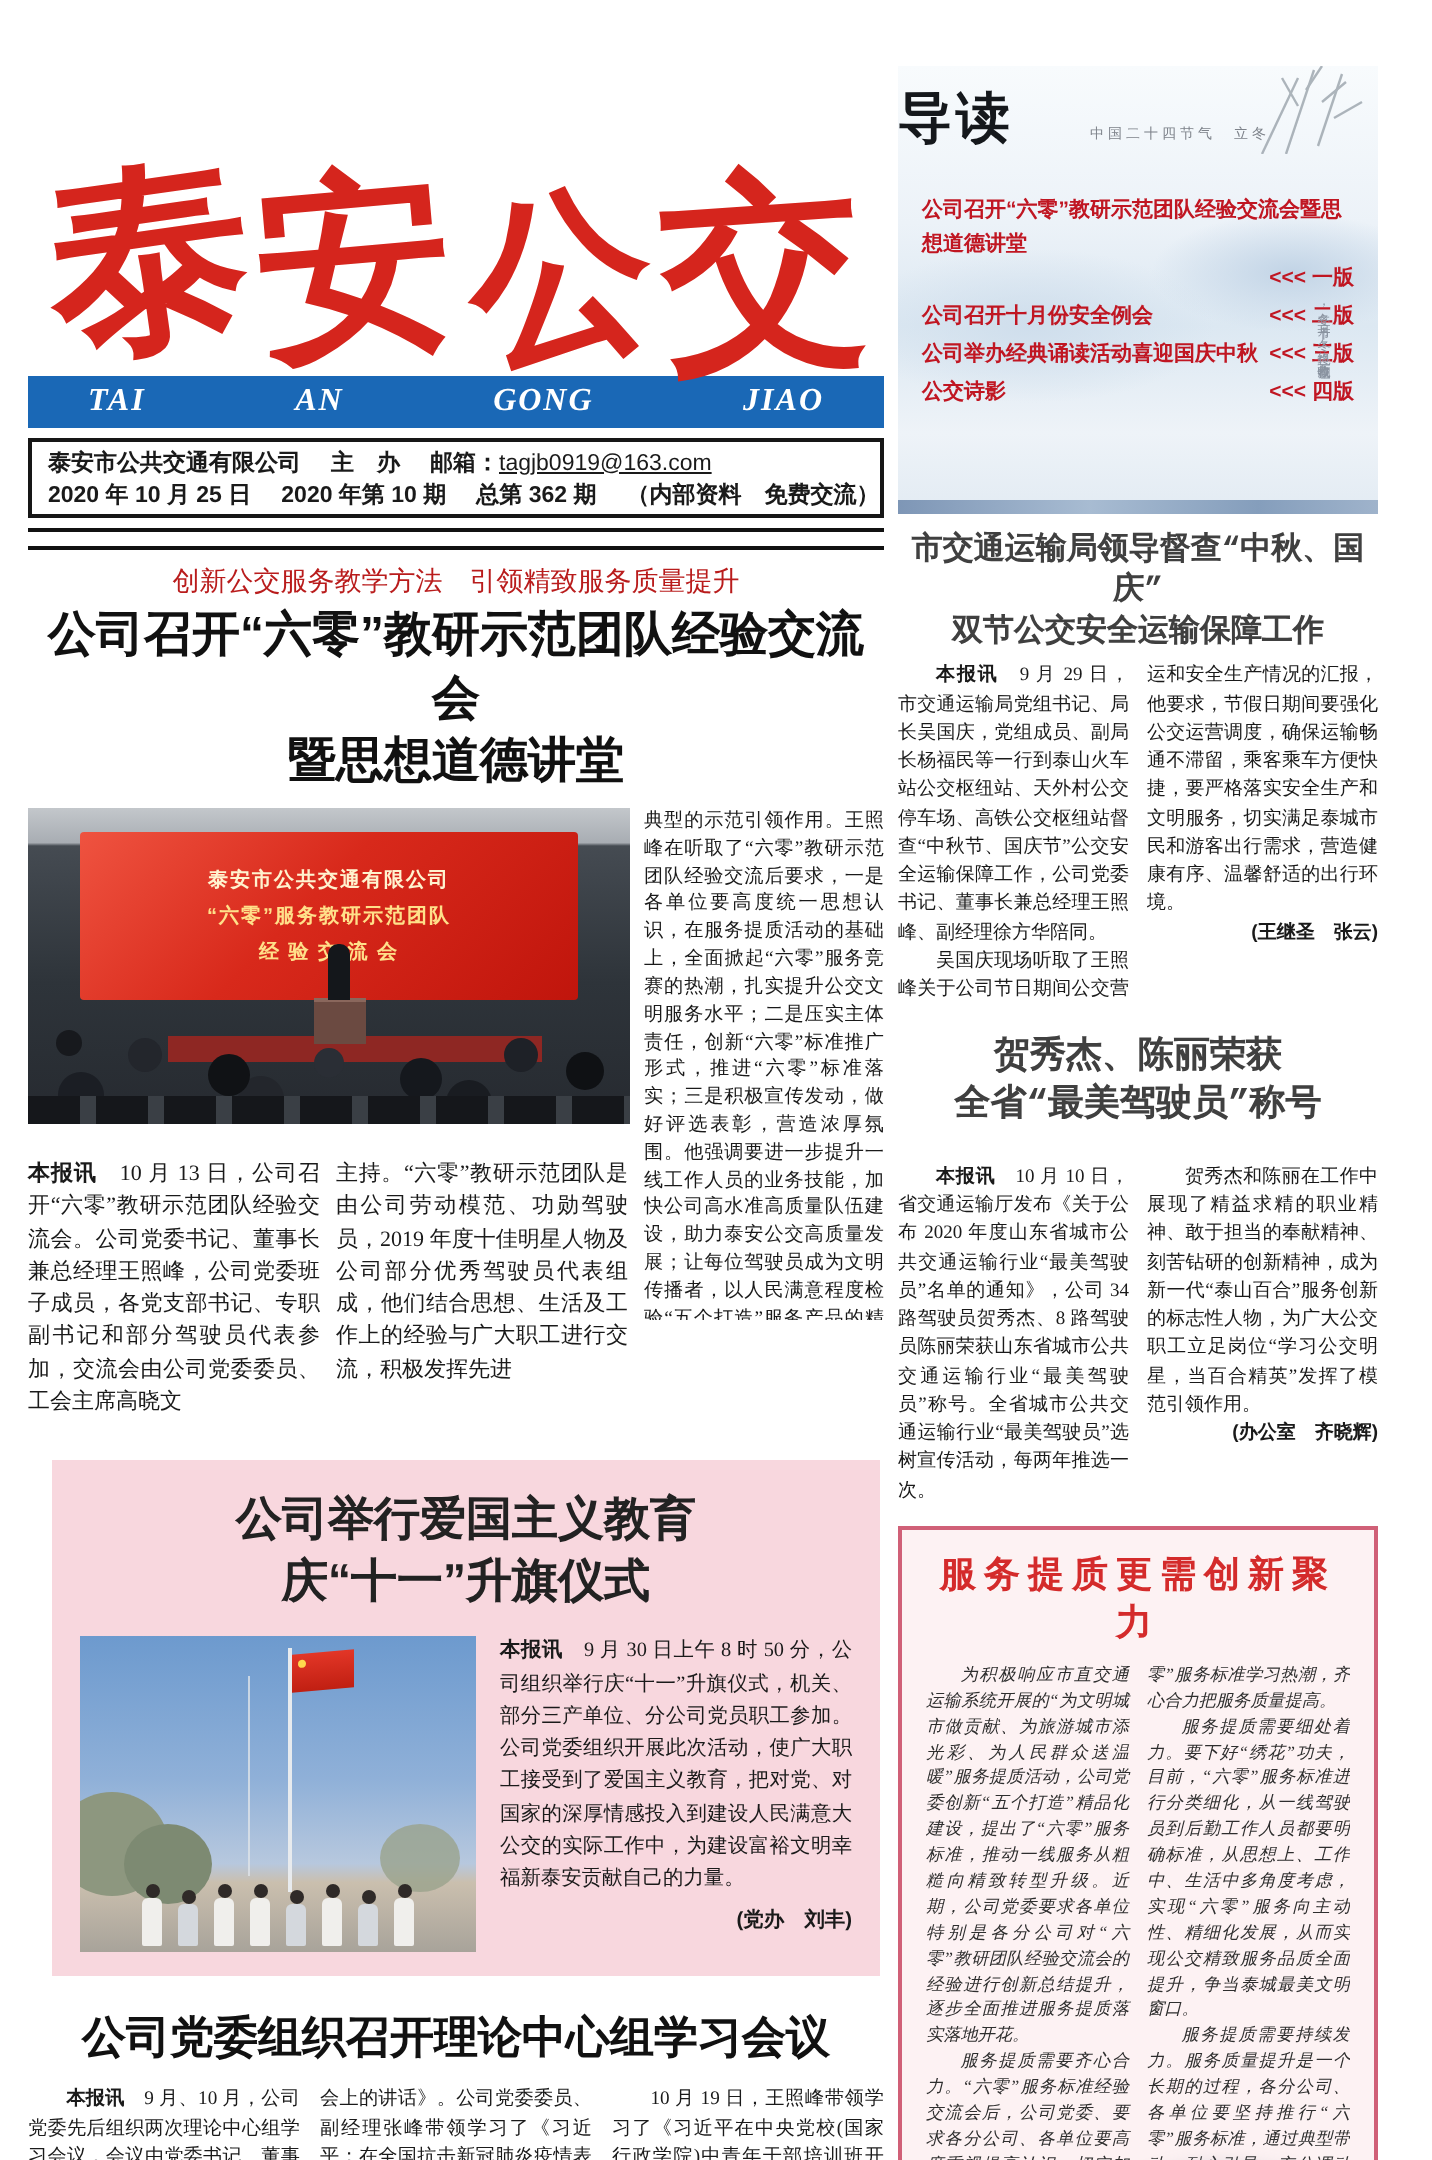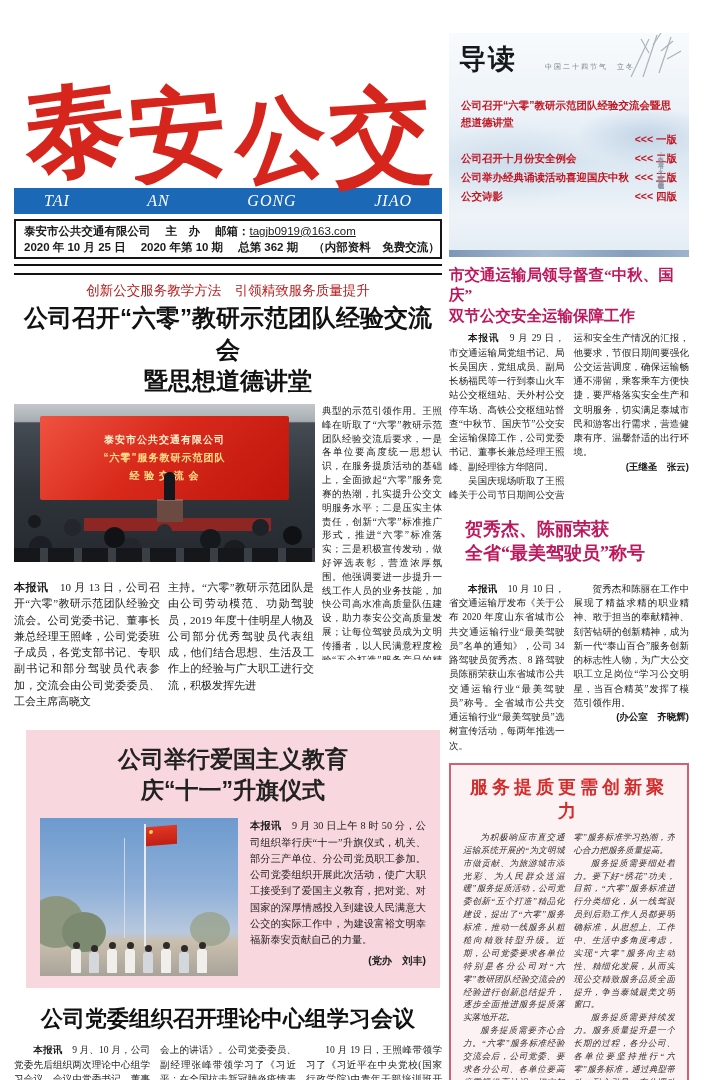--- a/index.html
+++ b/index.html
@@ -9,21 +9,21 @@
   .col-right{position:absolute;left:449px;top:33px;width:240px;}
 
   
   .logo{display:flex;justify-content:space-between;align-items:flex-end;height:150px;padding:0 10px;}
   .logo span{font-family:"DejaVu Serif",serif;font-weight:bold;color:#d5251d;font-size:102px;line-height:1;display:inline-block;}
   .logo span:nth-child(1){transform:rotate(-8deg) translateY(-4px);}
   .logo span:nth-child(2){transform:rotate(-5deg) scale(.96);}
   .logo span:nth-child(3){transform:rotate(-10deg) scale(.9) translateY(6px);}
   .logo span:nth-child(4){transform:rotate(-4deg) translateY(2px);}
   .pbar{height:26px;background:#1a68b6;display:flex;justify-content:space-between;align-items:center;padding:0 30px;margin-top:4px;}
-  .pbar span{color:#fff;font-style:italic;font-weight:normal;font-size:16px;letter-spacing:1px;font-family:"Liberation Serif",serif;}
+  .pbar span{color:#fff;font-style:italic;font-weight:bold;font-size:16px;letter-spacing:1px;font-family:"Liberation Serif",serif;}
   .infobox{border:2px solid #161616;margin-top:5px;padding:2px 8px;font-family:"Liberation Sans",sans-serif;font-size:11.5px;font-weight:bold;}
   .irow{display:flex;align-items:center;gap:15px;height:16px;white-space:nowrap;}
   .email{text-decoration:underline;font-weight:normal;}
   .drule{height:7px;border-top:2.5px solid #111;border-bottom:2.5px solid #111;margin-top:5px;}
 
   
   .kicker{text-align:center;font-size:13.5px;margin-top:7px;font-family:"Liberation Sans",sans-serif;color:#b91c1c;}
   .h-main{text-align:center;font-size:24px;font-weight:bold;line-height:1.32;font-family:"Liberation Sans",sans-serif;margin-top:2px;color:#111;}
   .art1-wrap{display:flex;gap:7px;margin-top:7px;}
   .art1-left{width:301px;}
@@ -77,35 +77,35 @@
   .cols3 p,.rcols p,.cbody p{margin:0;}
   .ind{text-indent:2em;}
 
   
   .guide{position:relative;width:240px;height:224px;overflow:hidden;
      background:radial-gradient(100px 42px at 82% 46%,#c2d4e6 0%,rgba(196,213,230,0) 70%),
                 radial-gradient(130px 55px at 28% 58%,#cfdeec 0%,rgba(207,222,236,0) 70%),
                 linear-gradient(180deg,#f8fbfd 0%,#ecf2f8 35%,#dce8f2 58%,#eef3f8 82%,#e2ebf3 100%);}
   .gstrip{position:absolute;bottom:0;left:0;right:0;height:7px;opacity:.85;
           background:linear-gradient(90deg,#6c87ab,#9db3cc 40%,#7490b2 75%,#93a9c4);}
-  .gtitle{position:absolute;left:10px;top:8px;font-size:27px;font-weight:bold;letter-spacing:2px;
+  .gtitle{position:absolute;left:0;top:8px;font-size:27px;font-weight:bold;letter-spacing:2px;
           font-family:"Liberation Sans",sans-serif;color:#15181c;}
   .gsub{position:absolute;left:96px;top:29px;font-size:7px;color:#7d828a;letter-spacing:2px;}
   .glist{position:absolute;left:12px;right:12px;top:64px;}
   .gitem{display:flex;flex-wrap:wrap;justify-content:space-between;color:#c01622;font-weight:bold;
          font-size:10.5px;line-height:1.62;font-family:"Liberation Sans",sans-serif;margin-bottom:2px;}
   .gpage{margin-left:auto;white-space:nowrap;}
   .gterm{position:absolute;right:46px;bottom:10px;writing-mode:vertical-rl;font-size:29px;font-weight:bold;
          color:#5a6b7d;font-family:"DejaVu Serif",serif;letter-spacing:5px;}
   .gnote{position:absolute;right:22px;bottom:26px;writing-mode:vertical-rl;font-size:6.5px;color:#8a93a0;line-height:1.7;height:80px;}
   .branch{position:absolute;right:2px;top:0;}
 
   
   .rart{margin-top:8px;}
-  .h-r{font-weight:bold;line-height:1.32;font-family:Liberation Serif, serif;color:#be185d;}
+  .h-r{text-align:center;font-weight:bold;line-height:1.32;font-family:Liberation Mono, monospace;color:#404040;}
   .h-r1{font-size:15.5px;}
   .h-r2{font-size:18px;margin-top:2px;}
   .rcols{margin-top:5px;column-count:2;column-gap:9px;font-size:9.5px;line-height:1.5;text-align:justify;}
   .rsig{text-align:right;font-weight:bold;font-family:"Liberation Sans",sans-serif;}
 
   
   .cbox{margin-top:10px;border:2.5px solid #d06077;background:#fdf2f3;height:404px;box-sizing:border-box;
         padding:10px 12px;position:relative;overflow:hidden;}
   .ctitle{text-align:center;color:#d42b2b;font-weight:bold;font-size:18px;letter-spacing:4px;
           font-family:"DejaVu Serif",serif;}

